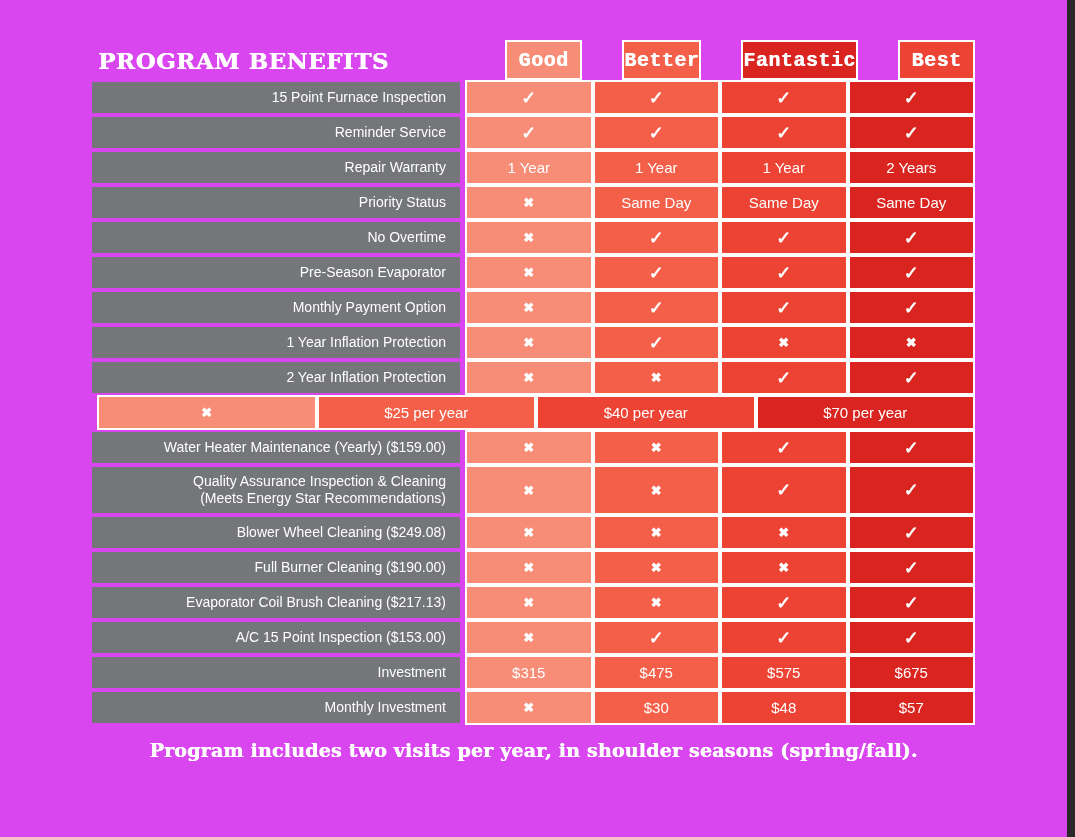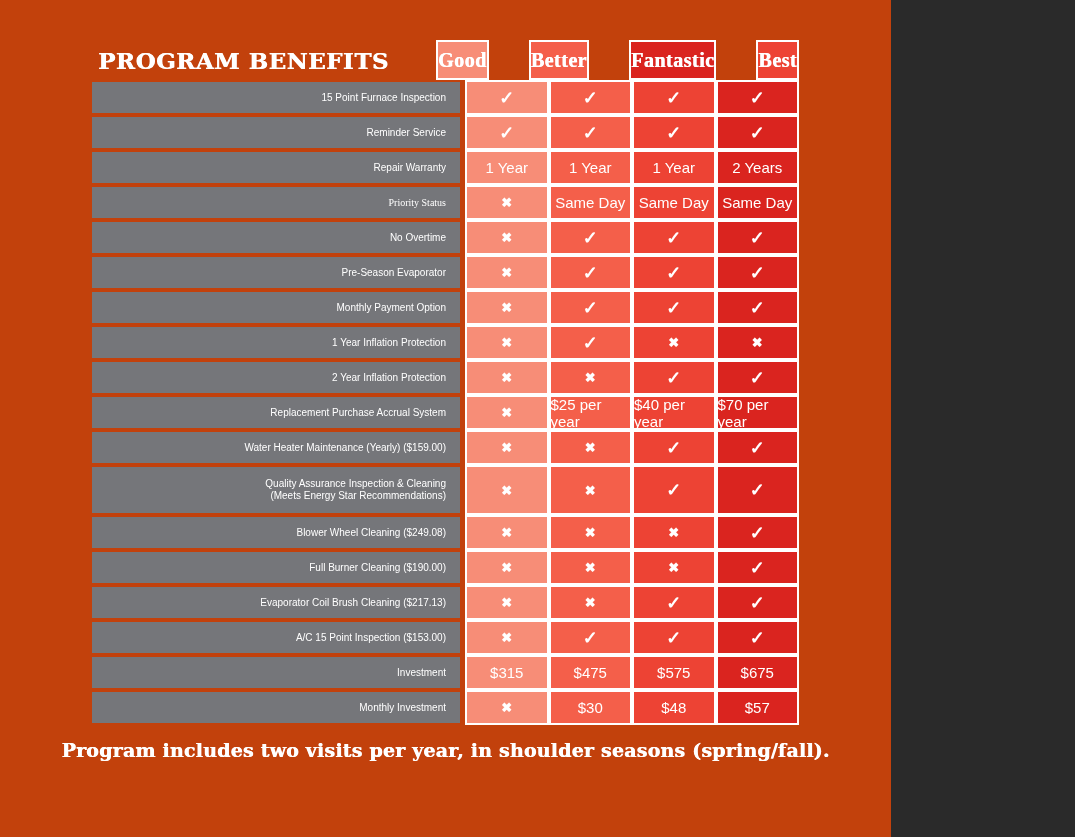--- a/index.html
+++ b/index.html
@@ -1,20 +1,20 @@
 <!DOCTYPE html>
 <html><head>
 <meta charset="utf-8">
 <style>
   html,body{margin:0;padding:0;}
   body{background:#2a2a2a;}
   .page{
     position:relative;
-    width:891px;height:837px;
-    background:#c2410c;
+    width:1067px;height:837px;
+    background:#d946ef;
     overflow:hidden;
     font-family:"Liberation Sans",sans-serif;
   }
   .chunky{
     font-family:"DejaVu Serif",serif;
     font-weight:700;
     color:#fff;
     letter-spacing:.5px;
     text-shadow:.5px 0 0 #fff;
   }
@@ -29,31 +29,31 @@
     display:flex;align-items:center;
     padding-left:6px;
     font-size:23px;
   }
   .label{
     width:368px;box-sizing:border-box;
     background:#75767A;
     margin:2px 0;
     display:flex;align-items:center;justify-content:flex-end;
     padding-right:14px;
-    color:#fff;font-size:10px;text-align:right;line-height:1.2;
+    color:#fff;font-size:14px;text-align:right;line-height:1.2;
   }
   .cells{flex:1;display:flex;margin-left:5px;}
   .cell{
     flex:1;box-sizing:border-box;
     border:2px solid #fff;
     display:flex;align-items:center;justify-content:center;
     color:#fff;font-size:15px;
   }
   .cell.header{
-    font-family:Liberation Serif, serif;font-weight:700;
+    font-family:Liberation Mono, monospace;font-weight:700;
     font-size:20px;letter-spacing:.5px;text-shadow:.5px 0 0 #fff;margin-left:40px;
   }
   .glyph-check{font-size:18px;font-weight:bold;}
   .glyph-cross{font-size:13px;font-weight:bold;}
   .section2-title{
     margin:10px 92px 8px;
     font-size:20px;
     height:26px;display:flex;align-items:center;
     padding-left:6px;
   }
@@ -133,21 +133,21 @@
             </div>
             <div class="cell" style="background: rgb(237, 67, 52);">
               <span>1 Year</span>
             </div>
             <div class="cell" style="background: rgb(218, 36, 31);">
               <span>2 Years</span>
             </div>
           </div>
   </div>
         <div class="row">
-    <div class="label" style="background: rgb(117, 118, 122); font-family: Liberation Serif, serif;">Priority Status</div>
+    <div class="label" style="background: rgb(117, 118, 122);">Priority Status</div>
     <div class="cells">
             <div class="cell" style="background: rgb(247, 141, 119);">
               <span class="glyph-cross">✖</span>
             </div>
             <div class="cell" style="background: rgb(244, 95, 74);">
               <span>Same Day</span>
             </div>
             <div class="cell" style="background: rgb(237, 67, 52);">
               <span>Same Day</span>
             </div>
@@ -235,21 +235,20 @@
             </div>
             <div class="cell" style="background: rgb(237, 67, 52);">
               <span class="glyph-check">✓</span>
             </div>
             <div class="cell" style="background: rgb(218, 36, 31);">
               <span class="glyph-check">✓</span>
             </div>
           </div>
   </div>
         <div class="row">
-    <div class="label" style="background: rgb(117, 118, 122);">Replacement Purchase Accrual System</div>
     <div class="cells">
             <div class="cell" style="background: rgb(247, 141, 119);">
               <span class="glyph-cross">✖</span>
             </div>
             <div class="cell" style="background: rgb(244, 95, 74);">
               <span>$25 per year</span>
             </div>
             <div class="cell" style="background: rgb(237, 67, 52);">
               <span>$40 per year</span>
             </div>

